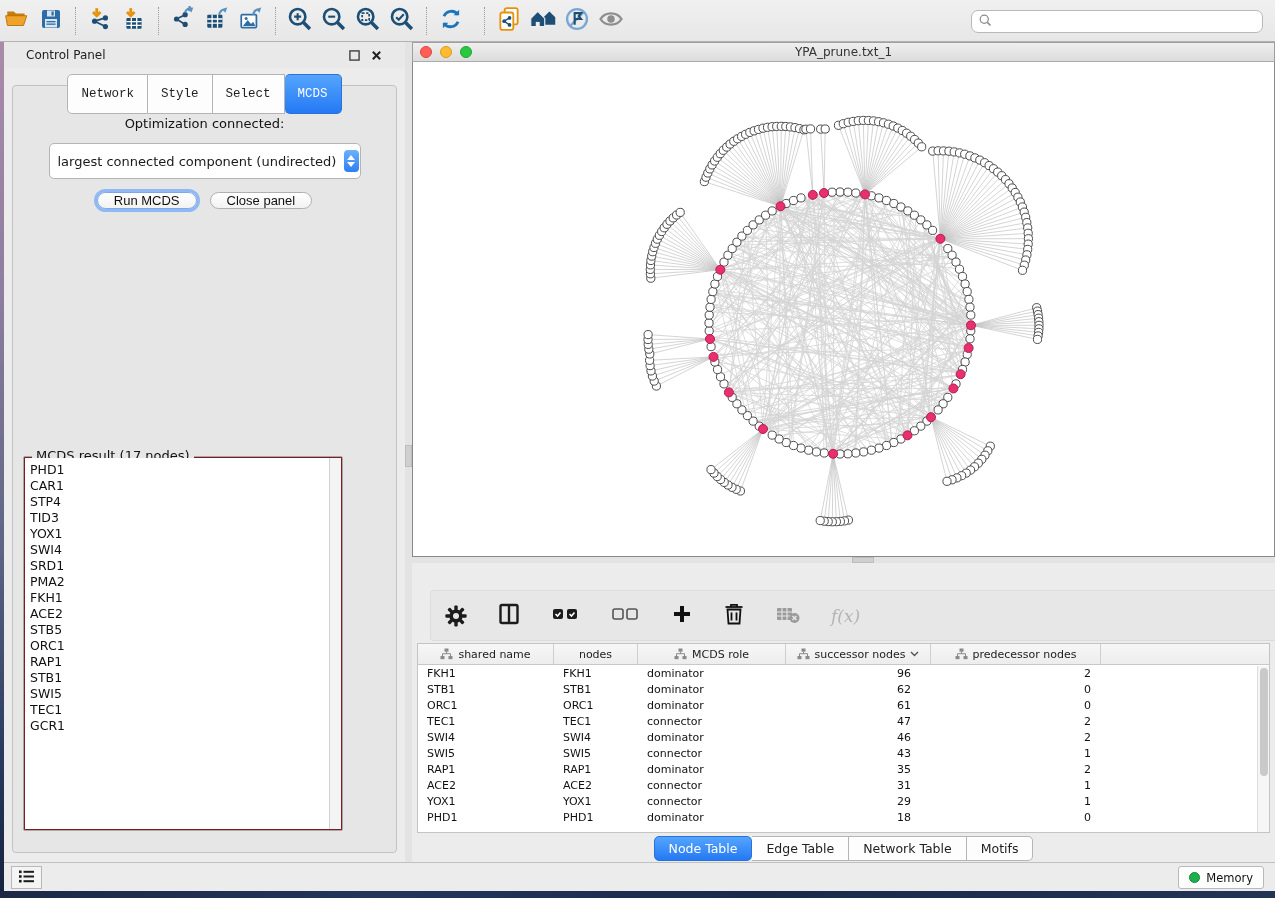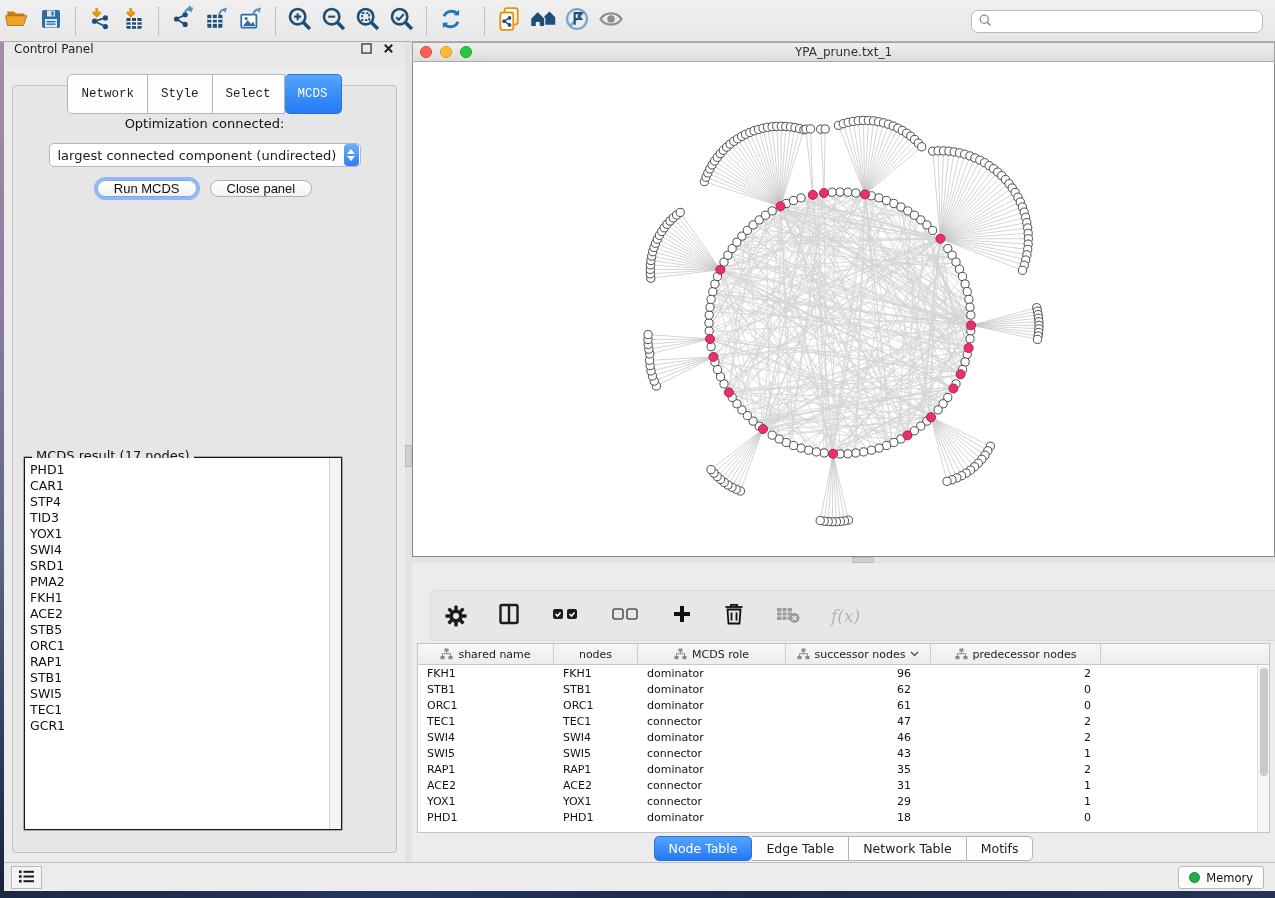--- a/index.html
+++ b/index.html
@@ -18,46 +18,46 @@
                  display:flex; align-items:center; padding:0 6px; }
   .search-wrap input { border:none; outline:none; flex:1; font-size:12px; background:transparent; margin-left:4px; }
 
   
   .left-wallpaper { position:absolute; left:0; top:42px; width:4px; height:849px; }
   .bottom-wallpaper { position:absolute; left:0; top:891px; width:1275px; height:7px;
       background:linear-gradient(90deg,#1b2946,#24355c 30%,#1a2a4b 60%,#233356); }
 
   
   .control-panel { position:absolute; left:4px; top:42px; width:401px; height:820px; background:#ececec; }
-  .panel-titlebar { height:26px; display:flex; padding:0 10px; background:#e9e9e9; }
+  .panel-titlebar { height:26px; display:flex; align-items:center; padding:0 22px; background:#e9e9e9; }
   .panel-titlebar .title { font-size:12px; color:#222; }
   .panel-titlebar .spacer { flex:1; }
   .win-mini-icon { width:13px; height:13px; margin-left:9px; display:flex; align-items:center; justify-content:center; }
   .cp-tabs { position:absolute; left:0; top:32px; width:100%; display:flex; justify-content:center; z-index:3; }
   .cp-tab { font-size:12.5px; padding:12px 13px; background:#fdfdfd; border:1px solid #b4b4b4; border-left:none; color:#222;font-family:Liberation Mono, monospace; }
   .cp-tab:first-child { border-left:1px solid #b4b4b4; border-radius:5px 0 0 5px; }
   .cp-tab:last-child { border-radius:0 5px 5px 0; }
   .cp-tab.active { background:linear-gradient(#55a5fd,#2479f4); color:#fff; border-color:#2b72d8; border-radius:5px; }
   .cp-content { position:absolute; left:8px; top:43px; width:385px; height:768px;
                 background:#e6e6e6; border:1px solid #c2c2c2; border-radius:4px; }
   .opt-label { text-align:center; margin-top:30px; font-size:13px; color:#111; }
-  .opt-select { margin:12px auto 0; width:312px; height:24px; background:#fff; border:1px solid #b5b5b5;
+  .opt-select { margin:12px auto 0; width:312px; height:36px; background:#fff; border:1px solid #b5b5b5;
                 border-radius:5px; display:flex; align-items:center; position:relative; }
   .opt-select .value { flex:1; padding:0 8px; font-size:13px; white-space:nowrap; }
   .opt-select .stepper { width:19px; height:22px; margin-right:1px; border-radius:4px;
                 background:linear-gradient(#6cb1fe,#2e7ef2); display:flex; flex-direction:column;
                 align-items:center; justify-content:center; gap:2px; }
   .chev { width:0; height:0; border-left:4px solid transparent; border-right:4px solid transparent; }
   .chev.up { border-bottom:5px solid #fff; } .chev.down { border-top:5px solid #fff; }
   .btn-row { display:flex; justify-content:center; gap:13px; margin-top:13px; }
   .mac-btn { background:linear-gradient(#ffffff,#f2f2f2); border:1px solid #b0b0b0; border-radius:9px;
              font-size:13px; padding:0 16px; color:#111; }
   .mac-btn.focus { box-shadow:0 0 0 3px rgba(98,162,250,.65); border-color:#7aa8e8; }
   .result-box { position:absolute; left:10px; top:370px; width:320px; height:375px;
-                border:1px solid #a8a8a8; border-radius:2px; background:#0f172a; }
+                border:1px solid #a8a8a8; border-radius:2px; background:#7f1d1d; }
   .result-legend { position:absolute; left:8px; top:-9px; background:#e6e6e6; padding:0 4px; font-size:13px; color:#111; }
   .result-list { position:absolute; inset:1px 13px 1px 1px; background:#fff; overflow:hidden; padding:4px 0 0 5px; }
   .result-item { font-size:12.5px; line-height:16px; color:#111; }
   .result-scroll { position:absolute; top:1px; right:1px; bottom:1px; width:12px; background:#f4f4f4; border-left:1px solid #d2d2d2; }
 
   
   .v-splitter { position:absolute; left:405px; top:42px; width:7px; height:820px; background:#e3e3e3; }
   .v-grip { position:absolute; left:0; top:403px; width:7px; height:22px; background:#cfcfcf; border:1px solid #bdbdbd; }
   .h-splitter { position:absolute; left:412px; top:557px; width:863px; height:6px; background:#e3e3e3; }
   .h-grip { position:absolute; left:440px; top:0; width:22px; height:6px; background:#cfcfcf; border:1px solid #bdbdbd; }

